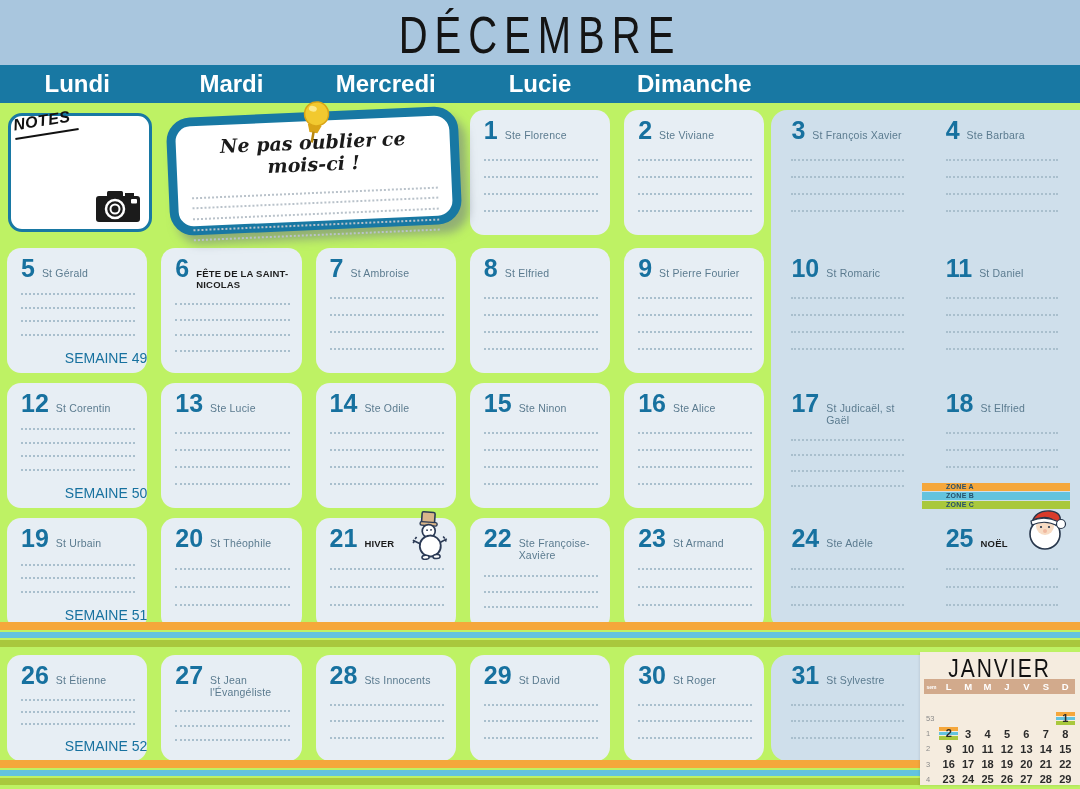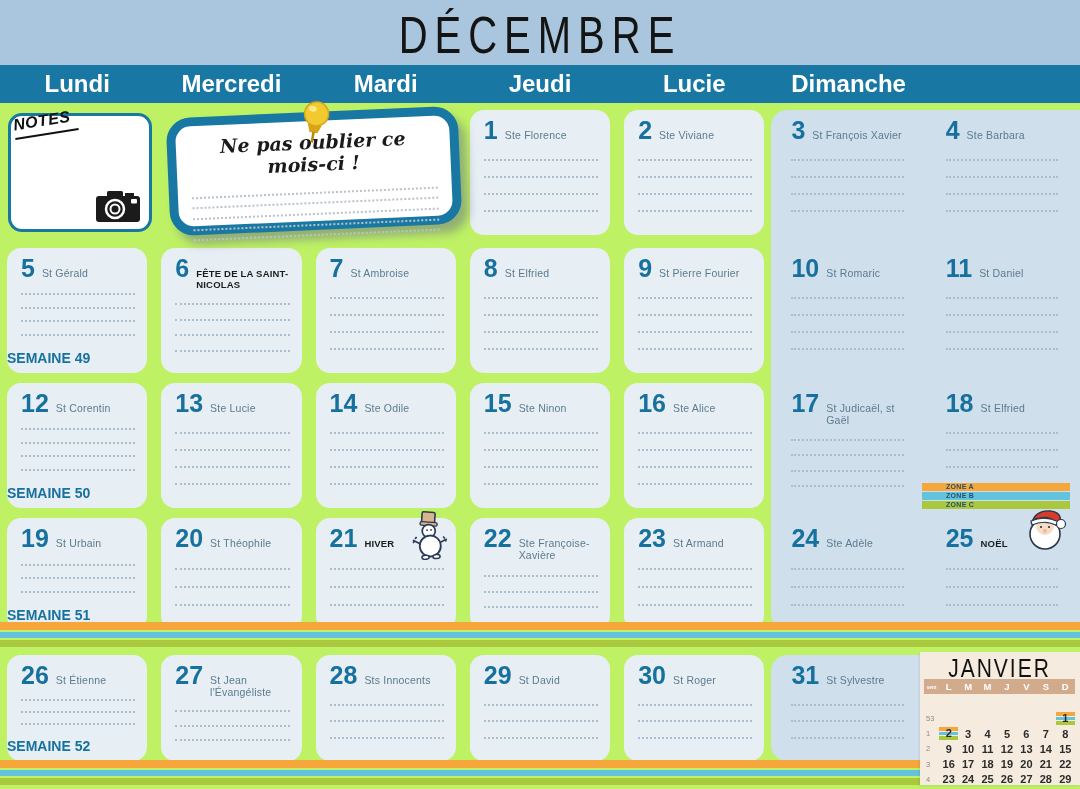--- a/index.html
+++ b/index.html
@@ -31,22 +31,22 @@
     display:flex;flex-direction:column;}
   .day-cell.weekend{background:transparent;border-radius:0;
     left:calc(var(--col) * var(--colw) + 16px);width:calc(var(--colw) - 26px);padding-left:4px;}
   .day-head{display:flex;align-items:baseline;gap:7px;min-height:26px;}
   .day-num{font-size:25px;font-weight:700;color:#17719f;line-height:1;}
   .day-name{font-size:10.5px;font-weight:500;color:#5b7b8f;letter-spacing:.2px;}
   .day-name.special{font-size:9.5px;font-weight:700;color:#1c1c1c;letter-spacing:.2px;}
   .lines{flex:1;display:flex;flex-direction:column;justify-content:space-evenly;}
   .dot-line{border-bottom:2px dotted #a9bfcd;height:0;}
   .day-cell.has-semaine{padding-bottom:26px;}
-  .semaine{position:absolute;left:0;bottom:7px;width:100%;text-align:left;
-    font-size:14px;font-weight:700;color:#17719f;}
+  .semaine{position:absolute;left:0;bottom:7px;width:100%;text-align:right;
+    font-size:14px;font-weight:400;color:#17719f;}
   .cell-icon{position:absolute;}
   .cell-icon.snowman{right:6px;top:-8px;}
   .cell-icon.santa{right:2px;top:-12px;}
 
   
   .zone-block{position:absolute;right:0;bottom:-2px;width:148px;}
   .zone-stripe{height:8px;margin-bottom:1px;position:relative;}
   .zone-label{position:absolute;left:24px;top:0;font-size:7px;font-weight:700;color:#27506b;line-height:8px;letter-spacing:.3px;}
 
   
@@ -94,23 +94,22 @@
 <body>
 
 <div class="page">
 
   <div class="top-banner">
     <div class="month-title">DÉCEMBRE</div>
   </div>
 
   <div class="day-header-row">
       <div class="day-header-cell">Lundi</div>
+      <div class="day-header-cell">Mardi</div>
       <div class="day-header-cell">Mercredi</div>
-      <div class="day-header-cell">Mardi</div>
-      <div class="day-header-cell">Jeudi</div>
       <div class="day-header-cell">Lucie</div>
       <div class="day-header-cell">Dimanche</div>
     </div>
 
   <div class="weekend-panel p1"></div>
   <div class="weekend-panel p2"></div>
 
   <div class="week-row" style="top:110px;height:125px;">
       <div class="day-cell" style="--col: 3;">
         <div class="day-head">

